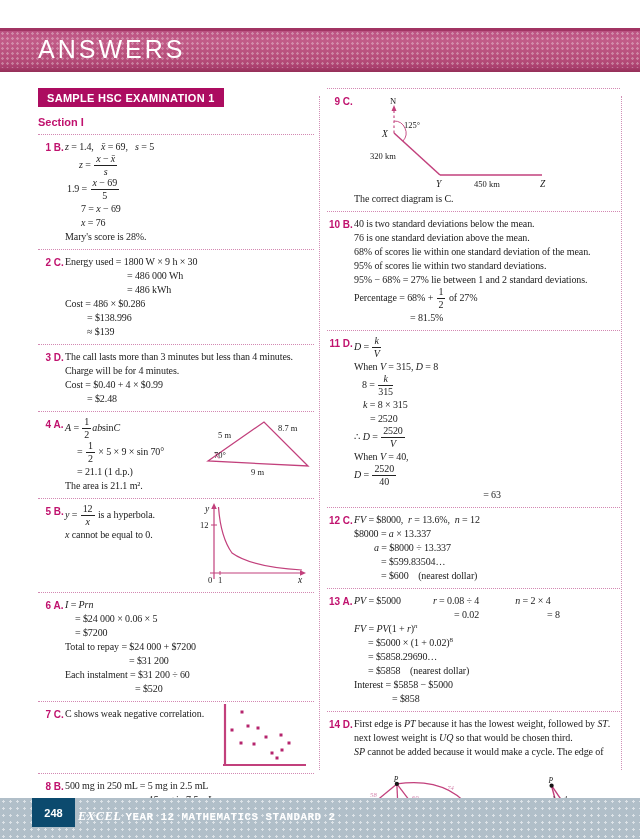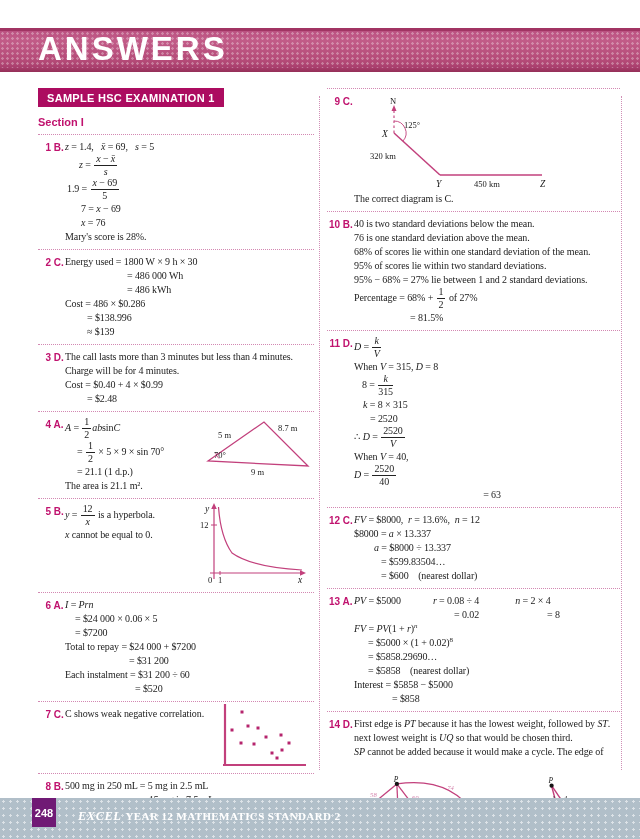--- a/index.html
+++ b/index.html
@@ -6,21 +6,21 @@
   .page{position:relative;width:640px;height:839px;background:#ffffff;overflow:hidden;
         font-family:"Liberation Serif",serif;color:#1c1c1c;}
 
   
   .header-banner{position:absolute;left:0;top:28px;width:640px;height:44px;
     background:linear-gradient(180deg,#a13463 0,#a13463 3px,#bb5181 3px,#c25c88 12px,#b44a77 33px,#aa3f6e 39px,#953058 44px);}
   .header-banner::before{content:"";position:absolute;left:0;right:0;top:3px;bottom:4px;
     background-image:radial-gradient(circle,rgba(255,255,255,0.30) 1.1px,transparent 1.5px);
     background-size:5px 5px;}
   .header-title{position:absolute;left:38px;top:50%;transform:translateY(-52%);
-    font-family:"Liberation Sans",sans-serif;font-weight:700;font-size:33px;color:#fff;letter-spacing:3px;}
+    font-family:"Liberation Sans",sans-serif;font-weight:400;font-size:25px;color:#fff;letter-spacing:3px;}
 
   
   .col-left{position:absolute;left:38px;top:88px;width:276px;}
   .col-right{position:absolute;left:327px;top:88px;width:293px;}
   .divider-mid{position:absolute;left:319px;top:96px;height:674px;border-left:1px dotted #d18fb6;}
   .divider-right{position:absolute;left:621px;top:96px;height:674px;border-left:1px dotted #d18fb6;}
 
   .exam-box{display:inline-block;background:#ac0c60;color:#fff;
     font-family:"Liberation Sans",sans-serif;font-weight:bold;font-size:11px;
     letter-spacing:0.3px;padding:4px 9px 3px;}
@@ -56,26 +56,26 @@
   text.order{font:8.5px "Liberation Serif",serif;fill:#222;}
   .vx{fill:#151515;}
   .dot{fill:#b5246d;}
   .minh84{min-height:84px;} .minh64{min-height:62px;}
 
   
   .footer{position:absolute;left:0;top:798px;width:640px;height:41px;background:#b1bfc9;}
   .footer::before{content:"";position:absolute;inset:0;
     background-image:radial-gradient(circle,rgba(255,255,255,0.55) 1px,transparent 1.4px);
     background-size:7px 7px;}
-  .page-box{position:absolute;left:32px;top:0;width:24px;height:29px;background:#701a75;
+  .page-box{position:absolute;left:32px;top:0;width:43px;height:29px;background:#0c4a6e;
     color:#fff;font-family:"Liberation Sans",sans-serif;font-weight:bold;font-size:11px;
     display:flex;align-items:center;justify-content:center;}
   .footer-title{position:absolute;left:78px;top:8px;color:#fff;white-space:pre;}
   .ft-excel{font-family:"Liberation Serif",serif;font-style:italic;font-weight:bold;font-size:12.5px;letter-spacing:0.5px;}
-  .ft-rest{font-family:Liberation Serif, serif;font-weight:bold;font-size:11px;letter-spacing:0.4px;margin-left:4px;}
+  .ft-rest{font-family:Liberation Mono, monospace;font-weight:bold;font-size:11px;letter-spacing:0.4px;margin-left:4px;}
 </style>
 </head>
 <body>
 
 <div class="page">
 
   <div class="header-banner">
     <div class="header-title">ANSWERS</div>
   </div>
 

